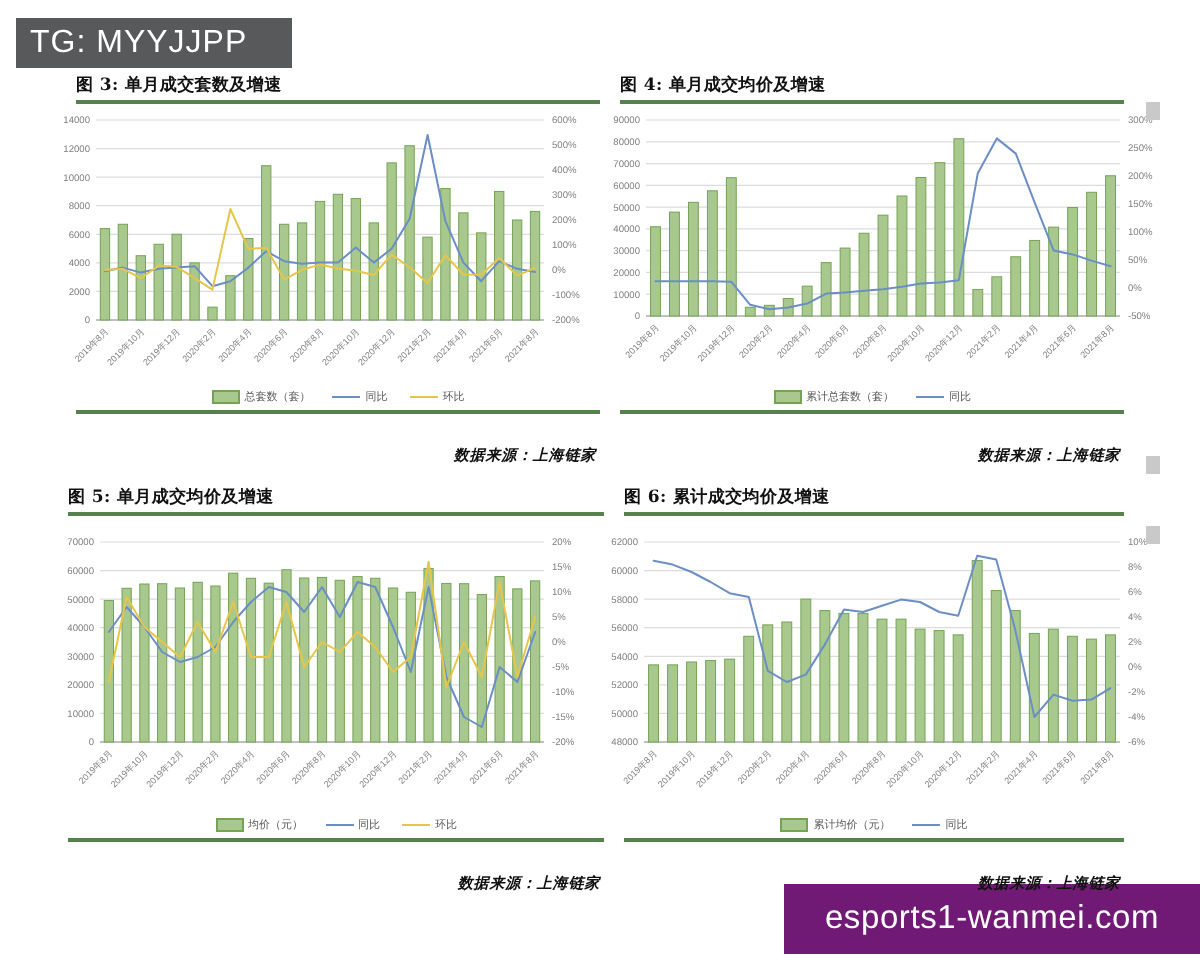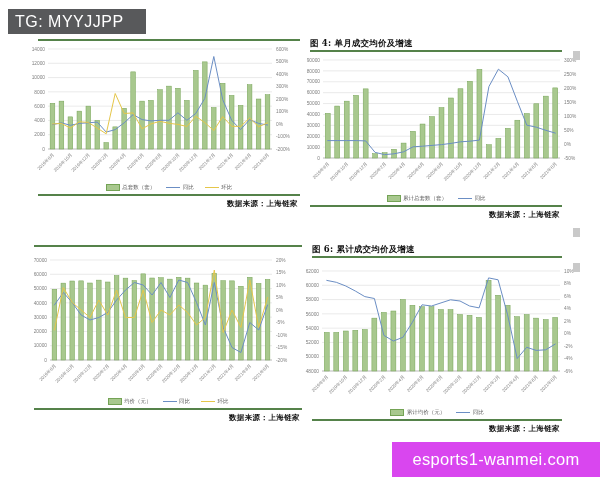--- a/index.html
+++ b/index.html
@@ -1,49 +1,50 @@
 <!DOCTYPE html>
 <html><head>
 <meta charset="utf-8">
 <style>
   html,body{margin:0;padding:0;background:#ffffff;}
   body{position:relative;width:600px;height:480px;overflow:hidden;
        font-family:"Liberation Sans",sans-serif;}
   .banner{position:absolute;color:#fff;display:flex;align-items:center;}
   #banner-top{left:8px;top:9px;width:131px;height:25px;background:#58595b;
        font-size:16px;padding-left:7px;letter-spacing:.5px;}
-  #banner-bottom{left:392px;top:442px;width:208px;height:35px;background:#d946ef;
+  #banner-bottom{left:392px;top:442px;width:208px;height:35px;background:#701a75;
        font-size:16.5px;justify-content:center;letter-spacing:.3px;}
   .panel{position:absolute;}
   .fig-title{font-family:"DejaVu Serif","Liberation Serif",serif;font-weight:700;
        font-size:8.5px;color:#111;height:11px;line-height:11px;letter-spacing:.2px;}
   .rule{height:2px;width:100%;}
   .rule-top{margin-top:1px;}
   .rule-bottom{margin-top:2px;}
   svg.chart{display:block;overflow:visible;}
   svg text{font-family:"Liberation Sans",sans-serif;}
   .legend{display:flex;justify-content:center;align-items:center;gap:11px;
        height:9px;font-size:5.5px;color:#595959;}
   .legend .item{display:flex;align-items:center;gap:2.5px;}
-  .source{font-family:"DejaVu Serif","Liberation Serif",serif;
-       font-weight:700;font-size:7.5px;color:#111;text-align:right;margin-top:3px;
+  .source{font-family:"DejaVu Serif","Liberation Serif",serif;font-style:italic;
+       font-weight:700;font-size:7.5px;color:#111;text-align:right;margin-top:16px;
        padding-right:2px;letter-spacing:.4px;}
   .artifact{position:absolute;width:7px;height:9px;background:#c9c9c9;}
 </style>
 </head>
 <body>
 
 <div class="banner" id="banner-top">
   <span>TG: MYYJJPP</span>
 </div>
 <div class="banner" id="banner-bottom">
   <span>esports1-wanmei.com</span>
 </div>
 
 <div class="panel" style="left:38px;top:38px;width:262px;">
+  <div class="fig-title">图 3: 单月成交套数及增速</div>
   <div class="rule rule-top" style="background: rgb(85, 130, 74);"></div>
   <svg class="chart" width="262" height="142" viewBox="0 0 262 142">
       <line x1="10" y1="108" x2="234" y2="108" stroke="#dcdcdc" stroke-width="0.6"></line>
       <text x="7" y="109.7" text-anchor="end" font-size="4.8" fill="#808080">0</text>
       <line x1="10" y1="93.71428571428572" x2="234" y2="93.71428571428572" stroke="#dcdcdc" stroke-width="0.6"></line>
       <text x="7" y="95.41428571428573" text-anchor="end" font-size="4.8" fill="#808080">2000</text>
       <line x1="10" y1="79.42857142857143" x2="234" y2="79.42857142857143" stroke="#dcdcdc" stroke-width="0.6"></line>
       <text x="7" y="81.12857142857143" text-anchor="end" font-size="4.8" fill="#808080">4000</text>
       <line x1="10" y1="65.14285714285714" x2="234" y2="65.14285714285714" stroke="#dcdcdc" stroke-width="0.6"></line>
       <text x="7" y="66.84285714285714" text-anchor="end" font-size="4.8" fill="#808080">6000</text>
@@ -205,20 +206,21 @@
       <span class="item">
         <span style="display: inline-block; width: 14px; height: 1.5px; background: rgb(107, 142, 196);"></span>
         <span>同比</span>
       </span>
     </div>
   <div class="rule rule-bottom" style="background: rgb(85, 130, 74);"></div>
   <div class="source">数据来源：上海链家</div>
 </div>
 
 <div class="panel" style="left:34px;top:244px;width:268px;">
+  <div class="fig-title">图 5: 单月成交均价及增速</div>
   <div class="rule rule-top" style="background: rgb(85, 130, 74);"></div>
   <svg class="chart" width="268" height="150" viewBox="0 0 268 150">
       <line x1="16" y1="113" x2="238" y2="113" stroke="#dcdcdc" stroke-width="0.6"></line>
       <text x="13" y="114.7" text-anchor="end" font-size="4.8" fill="#808080">0</text>
       <line x1="16" y1="98.71428571428572" x2="238" y2="98.71428571428572" stroke="#dcdcdc" stroke-width="0.6"></line>
       <text x="13" y="100.41428571428573" text-anchor="end" font-size="4.8" fill="#808080">10000</text>
       <line x1="16" y1="84.42857142857143" x2="238" y2="84.42857142857143" stroke="#dcdcdc" stroke-width="0.6"></line>
       <text x="13" y="86.12857142857143" text-anchor="end" font-size="4.8" fill="#808080">20000</text>
       <line x1="16" y1="70.14285714285714" x2="238" y2="70.14285714285714" stroke="#dcdcdc" stroke-width="0.6"></line>
       <text x="13" y="71.84285714285714" text-anchor="end" font-size="4.8" fill="#808080">30000</text>

